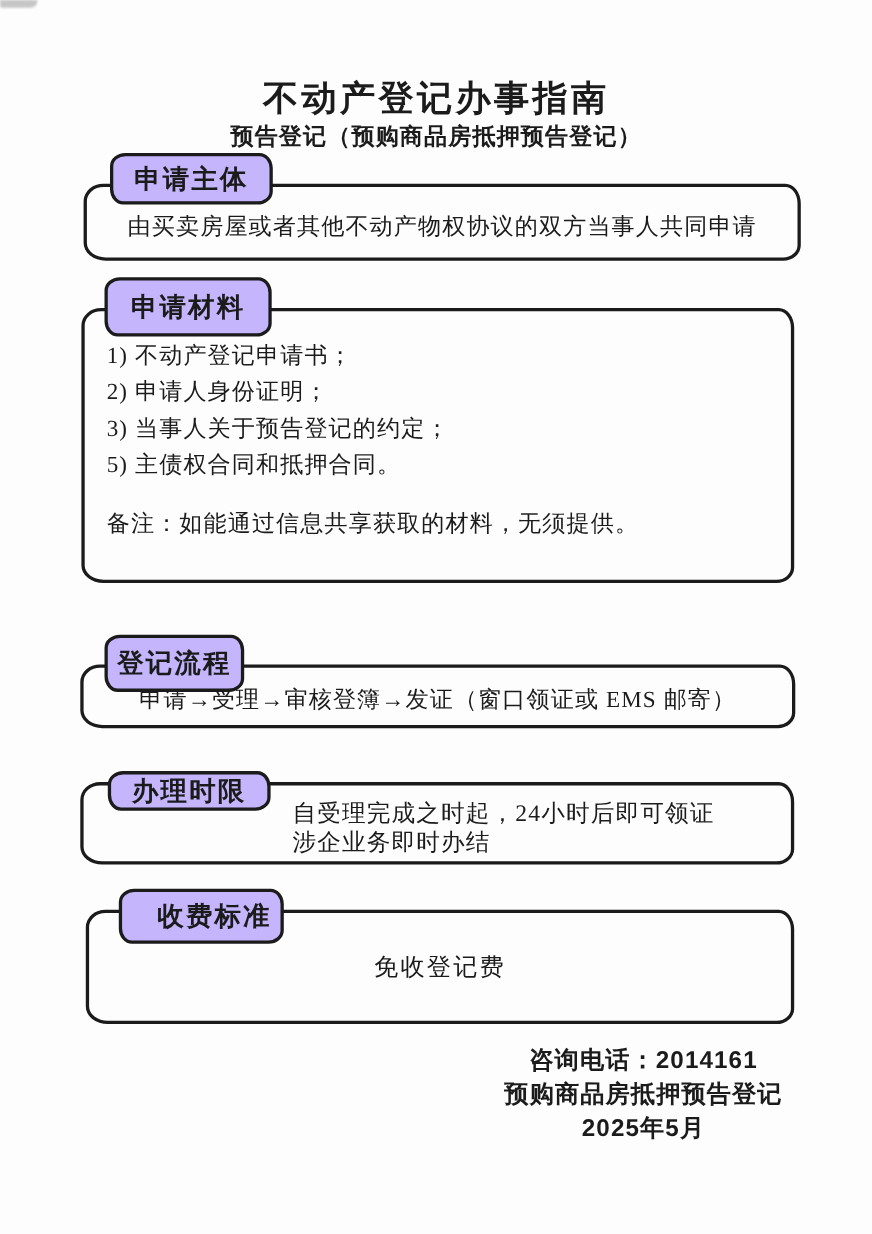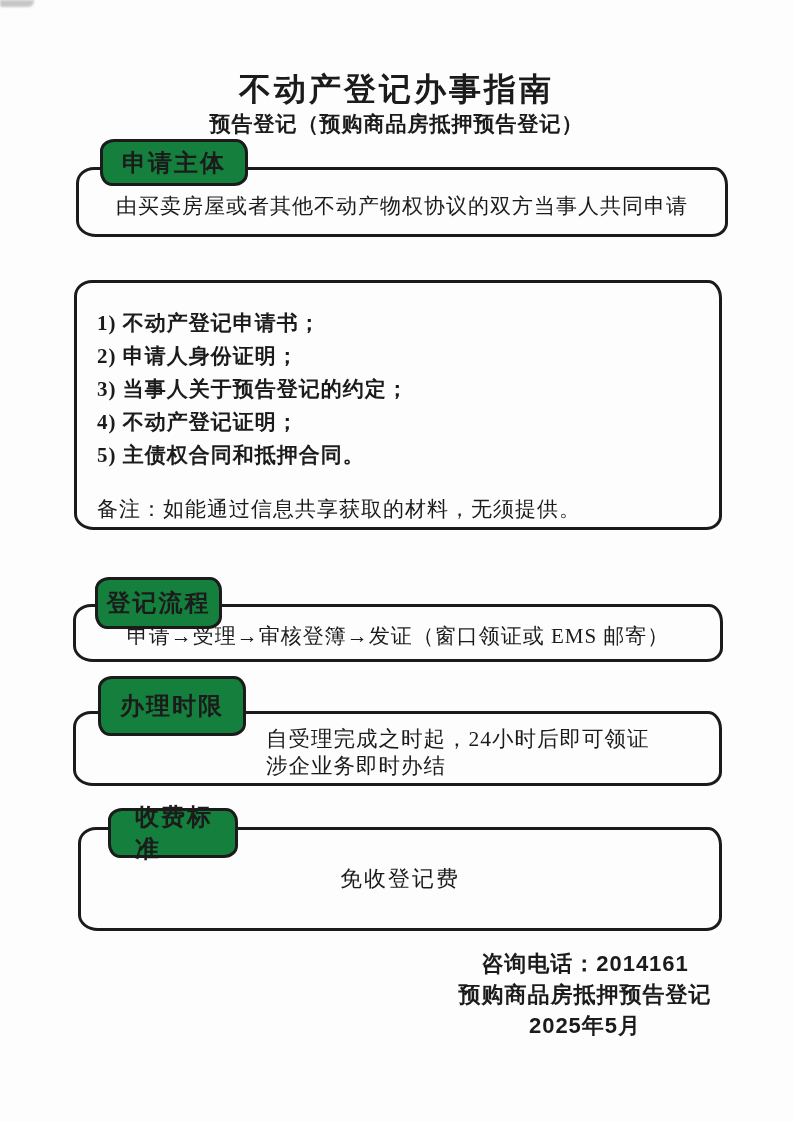--- a/index.html
+++ b/index.html
@@ -25,41 +25,41 @@
     font-weight:bold; font-size:32px; letter-spacing:3px;
   }
   .doc-subtitle {
     position:absolute; top:110px; left:0; width:100%;
     text-align:center;
     font-family:"Liberation Sans", sans-serif;
     font-weight:bold; font-size:21px; letter-spacing:1px;
   }
   .panel-tab {
     position:absolute; z-index:2;
-    background:#15803d;
+    background:#c4b5fd;
     border:3px solid #1b1b1b;
     border-radius:14px 12px 14px 12px / 12px 14px 12px 14px;
     display:flex; align-items:center; justify-content:center;
     font-family:"Liberation Sans", sans-serif;
     font-weight:bold; font-size:24px; letter-spacing:2px;
   }
   .panel-box {
     position:absolute; z-index:1;
     background:#fdfdfd;
     border:3px solid #1b1b1b;
     border-radius:18px 14px 16px 20px / 16px 18px 14px 16px;
   }
   .center-line {
     display:flex; align-items:center; justify-content:center;
     width:100%; height:100%;
     font-size:21px; letter-spacing:1px;border-radius:24px;
   }
   .box1-text { font-family:"Liberation Sans", sans-serif; padding-top:8px; }
   .materials-body { padding:24px 22px 0 20px; font-size:21px; }
-  .materials-body .list-item { line-height:33px; letter-spacing:1px;font-weight:bold; }
+  .materials-body .list-item { line-height:33px; letter-spacing:1px; }
   .materials-note { margin-top:21px; line-height:33px; letter-spacing:1px; }
   .process-text { padding-top:6px; font-size:21px; }
   .timelimit-body {
     padding:12px 26px 0 190px;
     font-size:21.5px; line-height:27px; letter-spacing:1px;
   }
   .fees-text { font-size:22px; letter-spacing:2px; }
   .footer-block {
     position:absolute; left:380px; top:948px; width:410px;
     text-align:center;
@@ -77,49 +77,51 @@
   <div class="doc-title">不动产登记办事指南</div>
   <div class="doc-subtitle">预告登记（预购商品房抵押预告登记）</div>
 
   <div class="panel-tab" style="left:100px; top:139px; width:148px; height:47px;">
     <span>申请主体</span>
   </div>
   <div class="panel-box" style="left:76px; top:167px; width:652px; height:70px;">
     <div class="center-line box1-text">由买卖房屋或者其他不动产物权协议的双方当事人共同申请</div>
   </div>
 
+  <div class="panel-tab" style="left:95px; top:252px; width:152px; height:54px;">
+    <span>申请材料</span>
+  </div>
   <div class="panel-box" style="left:74px; top:280px; width:648px; height:250px;">
     <div class="materials-body">
       <div class="list-item">1) 不动产登记申请书；</div>
       <div class="list-item">2) 申请人身份证明；</div>
       <div class="list-item">3) 当事人关于预告登记的约定；</div>
-      <div class="list-item">4) 不动产登记证明；</div>
       <div class="list-item">5) 主债权合同和抵押合同。</div>
       <div class="materials-note">备注：如能通过信息共享获取的材料，无须提供。</div>
     </div>
   </div>
 
   <div class="panel-tab" style="left:95px; top:577px; width:127px; height:52px;">
     <span>登记流程</span>
   </div>
   <div class="panel-box" style="left:73px; top:604px; width:650px; height:58px;">
     <div class="center-line process-text">申请→受理→审核登簿→发证（窗口领证或 EMS 邮寄）</div>
   </div>
 
-  <div class="panel-tab" style="left:98px; top:676px; width:148px; height:60px;">
+  <div class="panel-tab" style="left:98px; top:701px; width:148px; height:36px;">
     <span>办理时限</span>
   </div>
   <div class="panel-box" style="left:73px; top:711px; width:649px; height:75px;">
     <div class="timelimit-body">
       <div>自受理完成之时起，24小时后即可领证</div>
       <div>涉企业务即时办结</div>
     </div>
   </div>
 
-  <div class="panel-tab" style="left:108px; top:808px; width:130px; height:50px;padding-left:24px;">
+  <div class="panel-tab" style="left:108px; top:808px; width:150px; height:50px;padding-left:24px;">
     <span>收费标准</span>
   </div>
   <div class="panel-box" style="left:78px; top:827px; width:644px; height:104px;">
     <div class="center-line fees-text">免收登记费</div>
   </div>
 
   <div class="footer-block">
     <div>咨询电话：2014161</div>
     <div>预购商品房抵押预告登记</div>
     <div>2025年5月</div>

